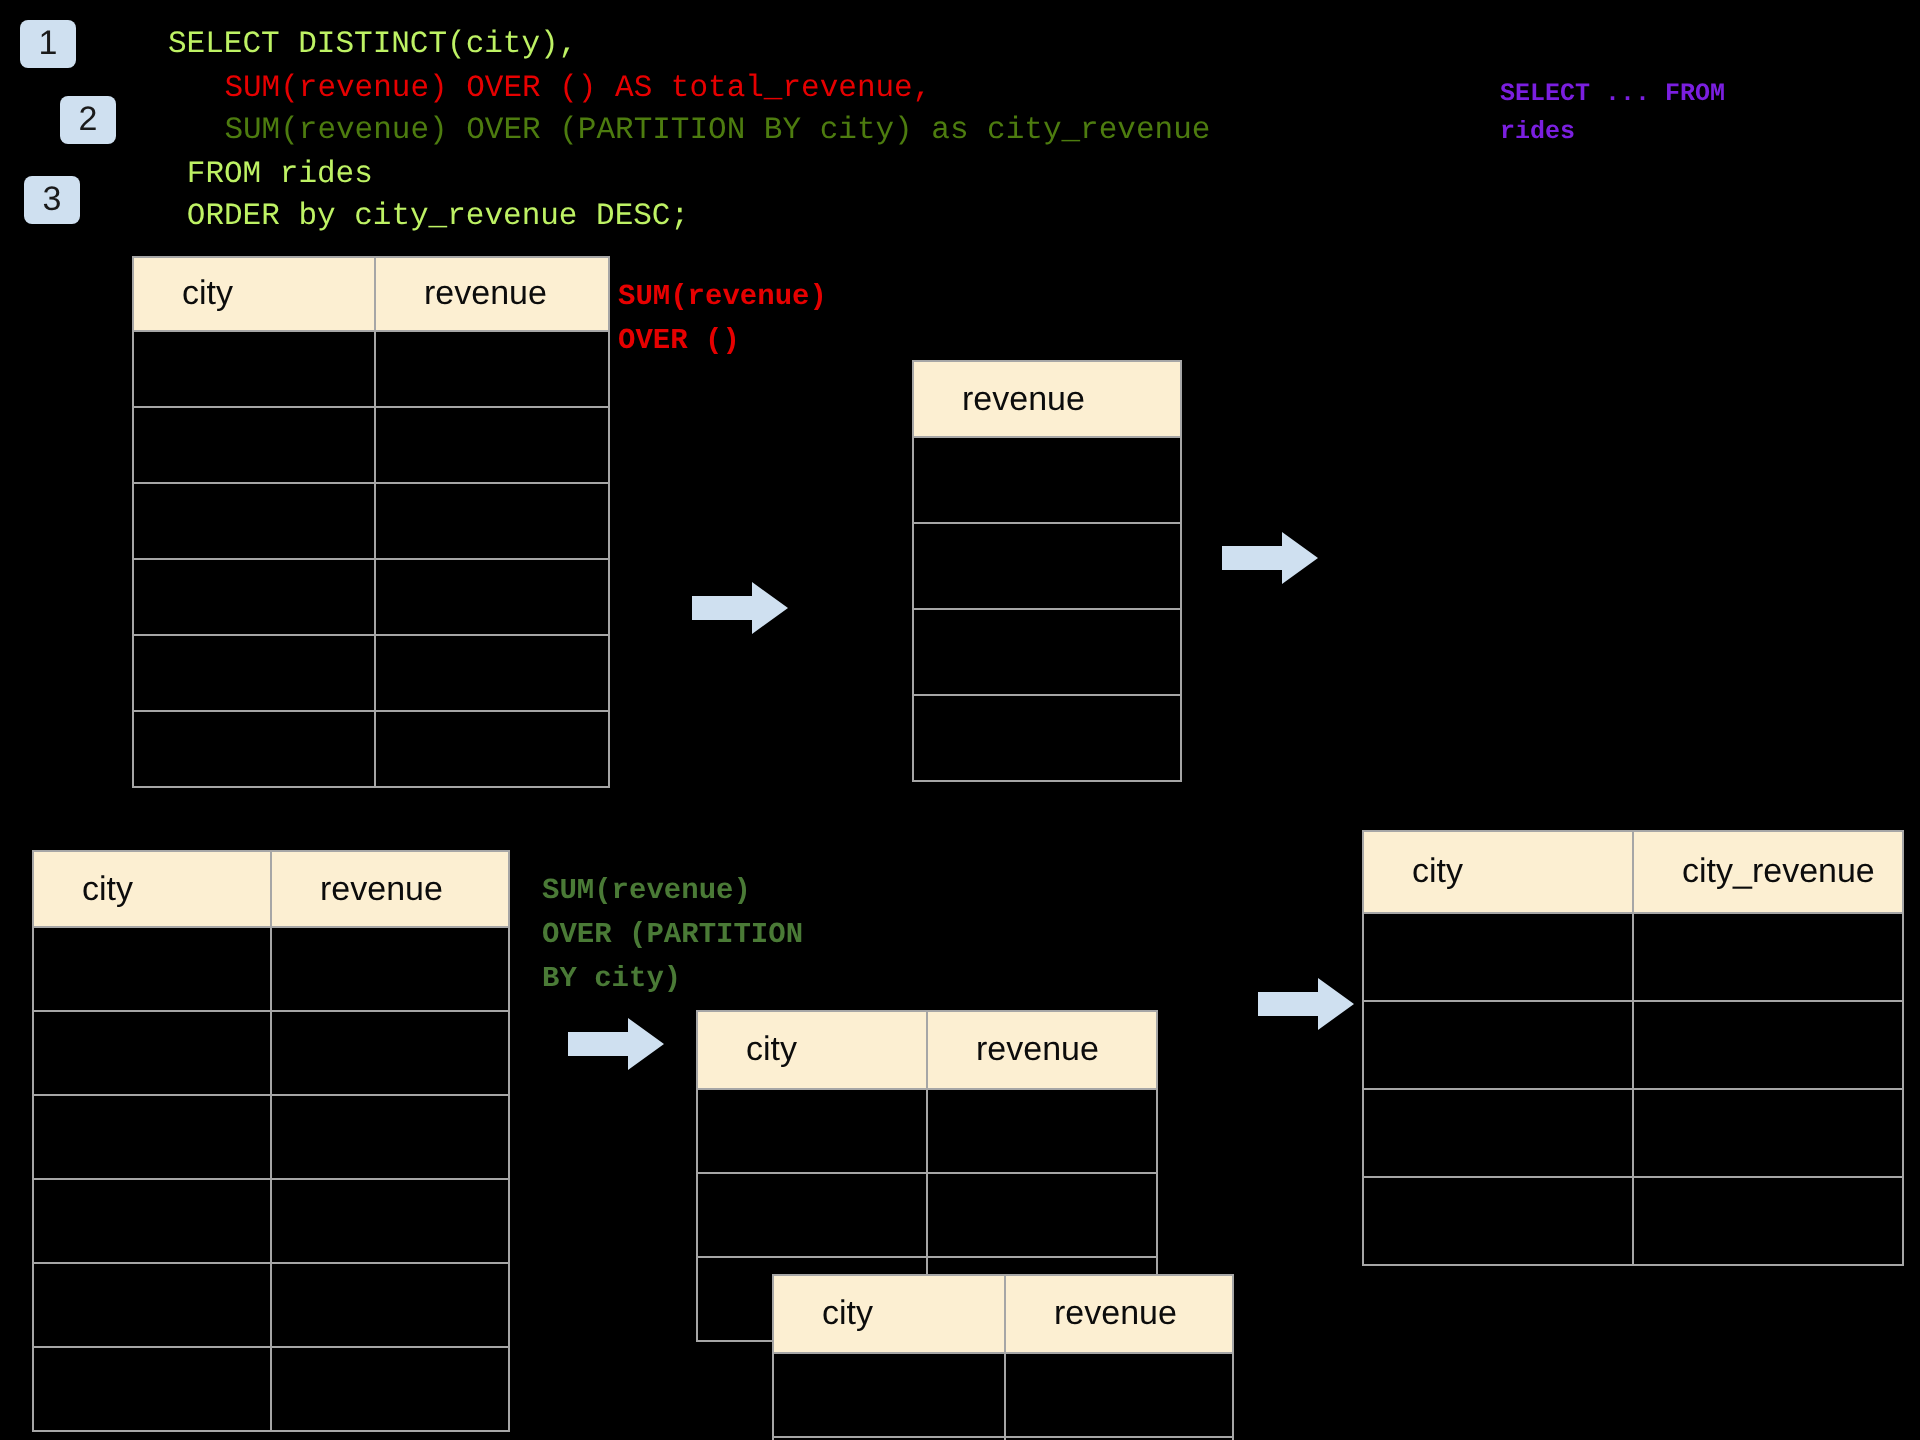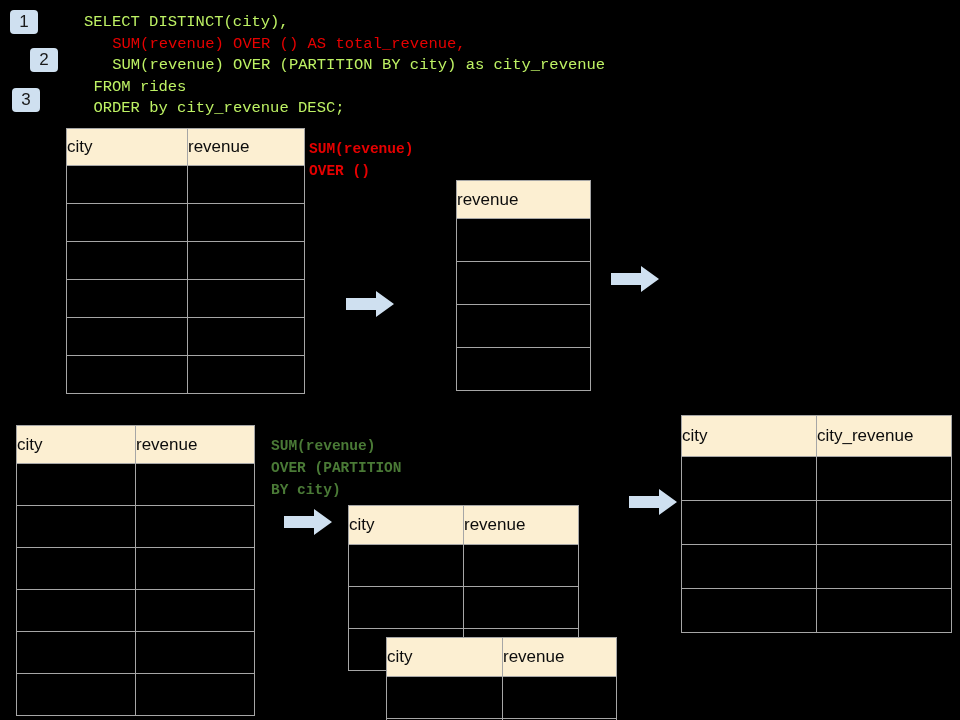--- a/index.html
+++ b/index.html
@@ -35,21 +35,21 @@
     position: absolute;
     font-family: "Liberation Mono", "DejaVu Sans Mono", monospace;
     font-size: 15.5px;
     line-height: 21.5px;
     white-space: pre;
     letter-spacing: 0px;
   }
   .sql-line { white-space: pre; }
   .c-purple { color: #bef264; }
   .c-red    { color: #e60000; }
-  .c-green  { color: #bef264; }
+  .c-green  { color: #4d7c0f; }
 
   .sql-note {
     position: absolute;
     font-family: "Liberation Mono", "DejaVu Sans Mono", monospace;
     font-size: 12.5px;
     line-height: 19px;
     color: #7b1fe0;
     white-space: pre;
     font-weight: bold;
   }
@@ -78,21 +78,21 @@
     padding: 0;
     margin: 0;
     background: #000000;
   }
   .tbl th {
     background: #fcefd2;
     color: #0c0c0c;
     font-family: "Liberation Sans", sans-serif;
     font-weight: normal;
     text-align: left;
-    padding-left: 0;
+    padding-left: 24px;
   }
 
   
   .arrow {
     position: absolute;
     display: block;
   }
 </style>
 </head>
 <body>
@@ -100,20 +100,22 @@
 <div id="canvas">
 
   <div id="badge-layer">
       <div class="badge" style="left: 10px; top: 10px;">1</div>
       <div class="badge" style="left: 30px; top: 48px;">2</div>
       <div class="badge" style="left: 12px; top: 88px;">3</div>
     </div>
 
   <div class="sql" id="sql-block" style="left:84px; top:12px;"><div class="sql-line c-purple" style="padding-left: 0px;">SELECT DISTINCT(city),</div><div class="sql-line c-red" style="padding-left: 28.2px;">SUM(revenue) OVER () AS total_revenue,</div><div class="sql-line c-green" style="padding-left: 28.2px;">SUM(revenue) OVER (PARTITION BY city) as city_revenue</div><div class="sql-line c-purple" style="padding-left: 9.4px;">FROM rides</div><div class="sql-line c-purple" style="padding-left: 9.4px;">ORDER by city_revenue DESC;</div></div>
 
+  <div class="sql-note" id="sql-note" style="left:750px; top:38px;">SELECT ... FROM
+rides</div>
 
   <div id="anno-layer">
       <div class="anno red" style="left: 309px; top: 138px;">SUM(revenue)
 OVER ()</div>
       <div class="anno green" style="left: 271px; top: 435px;">SUM(revenue)
 OVER (PARTITION
 BY city)</div>
     </div>
 
   <div id="table-layer">

